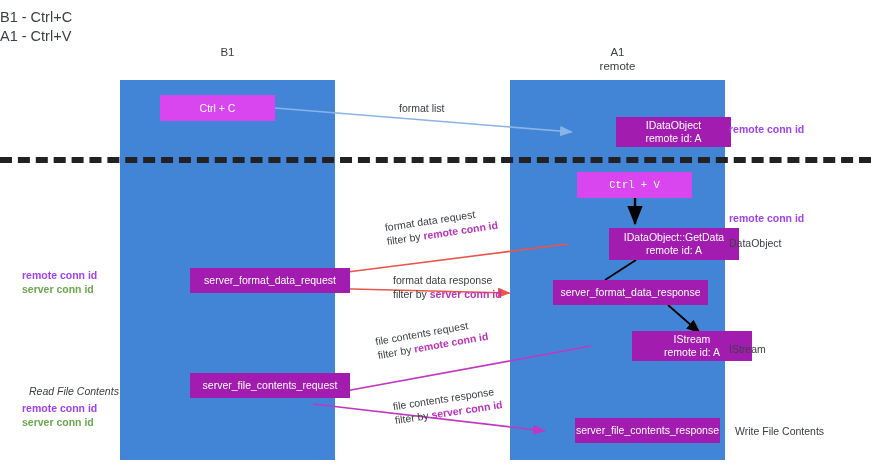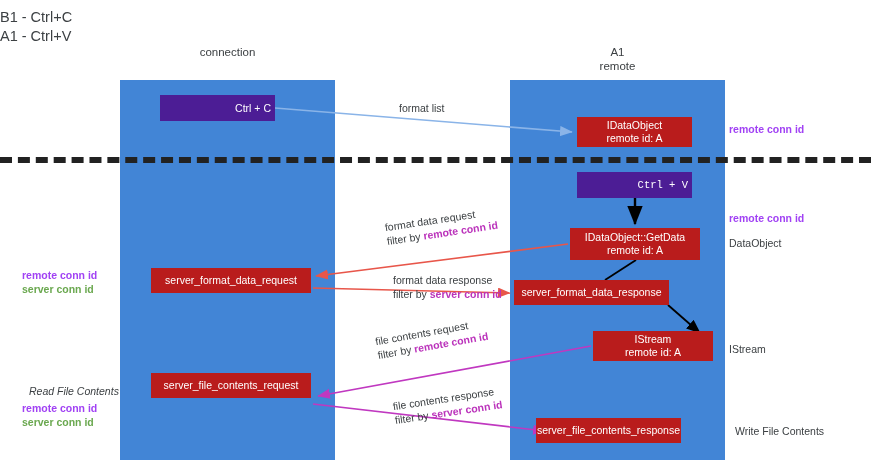--- a/index.html
+++ b/index.html
@@ -44,22 +44,22 @@
   
   .node{
     position:absolute;
     display:flex;flex-direction:column;
     align-items:center;justify-content:center;
     color:#ffffff;font-size:10.5px;line-height:13px;
     text-align:center;box-sizing:border-box;
     padding:2px 4px;
   }
   .node .ln{display:block;white-space:nowrap;}
-  .node.green{background:#4c1d95;align-items:flex-end;}
-  .node.orange{background:#b91c1c;}
+  .node.green{background:#d946ef;}
+  .node.orange{background:#a21caf;margin-left:39px;}
 
   #n-ctrlc   {left:160px;top:95px; width:115px;height:26px;}
   #n-idataobj{left:577px;top:117px;width:115px;height:30px;}
   #n-ctrlv   {left:577px;top:172px;width:115px;height:26px;font-family:Liberation Mono, monospace;}
   #n-getdata {left:570px;top:228px;width:130px;height:32px;}
   #n-sfdreq  {left:151px;top:268px;width:160px;height:25px;text-align:right;}
   #n-sfdresp {left:514px;top:280px;width:155px;height:25px;}
   #n-istream {left:593px;top:331px;width:120px;height:30px;}
   #n-sfcreq  {line-height:13px;left:151px;top:373px;width:160px;height:25px;}
   #n-sfcresp {left:536px;top:418px;width:145px;height:25px;}
@@ -102,21 +102,21 @@
 <body>
 
 <div id="stage">
 
   <div id="page-title">
     <span>B1 - Ctrl+C</span>
     <span>A1 - Ctrl+V</span>
   </div>
 
   <div id="hdr-b1" class="lane-header">
-    <span class="l2">connection</span>
+    <span class="l1">B1</span>
   </div>
   <div id="hdr-a1" class="lane-header">
     <span class="l1">A1</span>
     <span class="l2">remote</span>
   </div>
 
   <div class="layer">
     <div id="lane-b1" class="lane"></div>
     <div id="lane-a1" class="lane"></div>
   </div>

